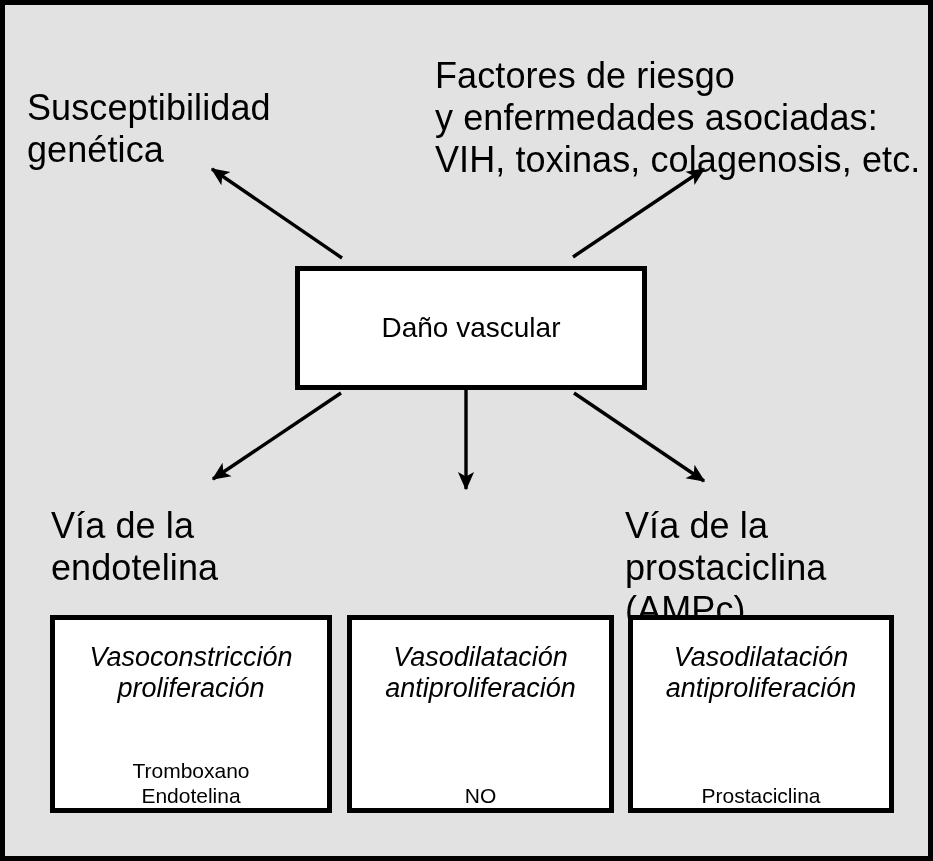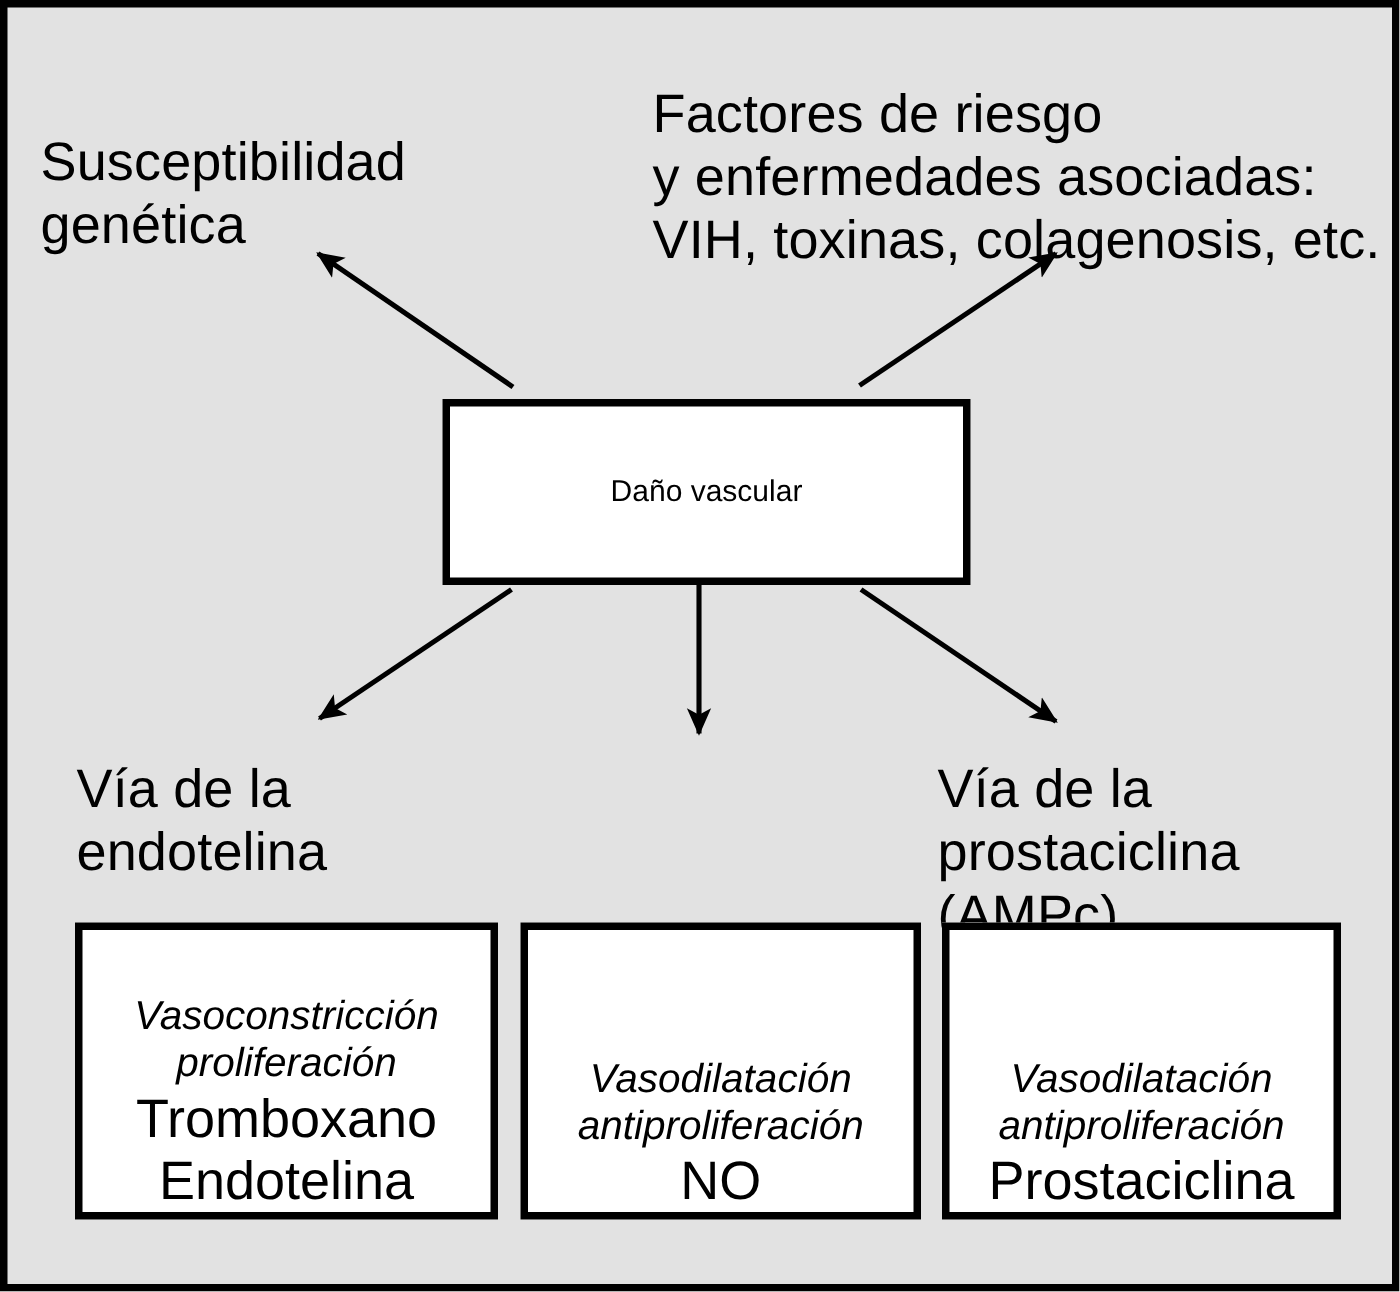--- a/index.html
+++ b/index.html
@@ -47,44 +47,44 @@
     color: #000000;
   }
   #central-node {
     left: 290px;
     top: 261px;
     width: 352px;
     height: 124px;
     justify-content: center;
   }
   #central-node .line {
-    font-size: 20px;
+    font-size: 28px;
     line-height: 1.2;
     white-space: pre;
   }
   .pathway-box {
     top: 610px;
     height: 198px;
-    justify-content: flex-end;
+    justify-content: space-between;
     padding-top: 22px;
   }
   #pathway-box-endothelin { left: 45px;  width: 282px; }
   #pathway-box-no         { left: 342px; width: 267px; }
   #pathway-box-prostacyclin { left: 623px; width: 266px; }
 
   .effect-text {
     font-style: italic;
     font-size: 27px;
     line-height: 1.16;
     white-space: pre;
     text-align: center;
   }
   .mediator-text {
     font-style: normal;
-    font-size: 36px;
+    font-size: 21px;
     line-height: 1.16;
     white-space: pre;
     text-align: center;
   }
   
   #label-genetic-susceptibility { left: 22px;  top: 82px;  width: 290px; }
   #label-risk-factors           { left: 430px; top: 50px;  width: 480px; }
   #label-pathway-endothelin     { left: 46px;  top: 500px; width: 280px; }
   #label-pathway-no             { left: 345px; top: 500px; width: 262px; }
   #label-pathway-prostacyclin   { left: 620px; top: 500px; width: 272px; }

